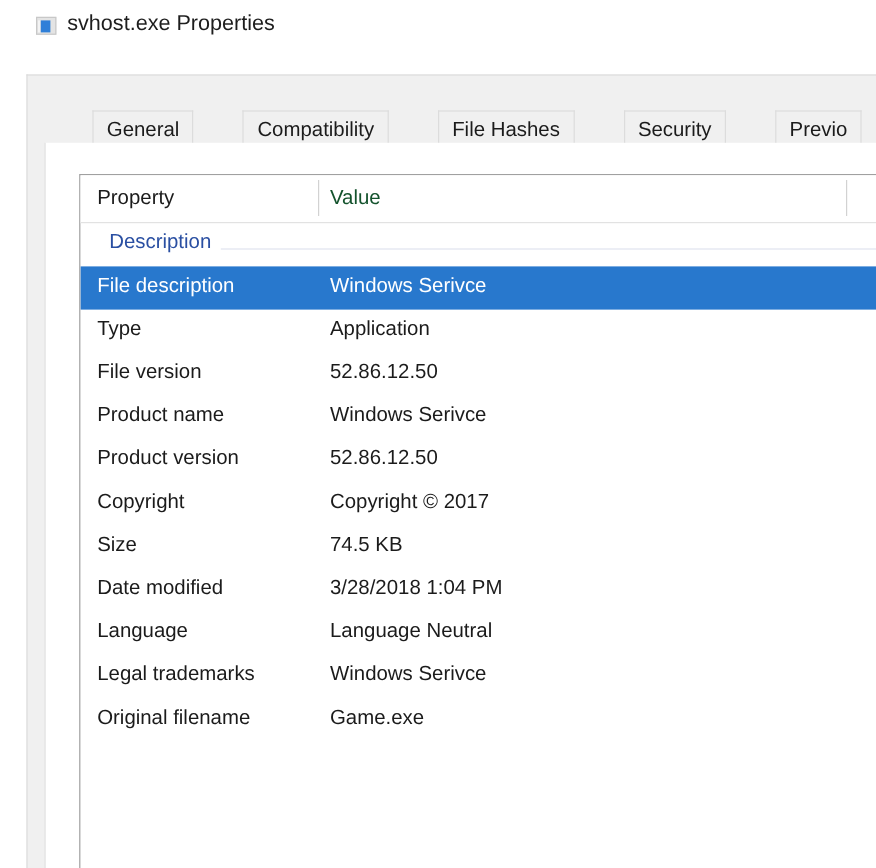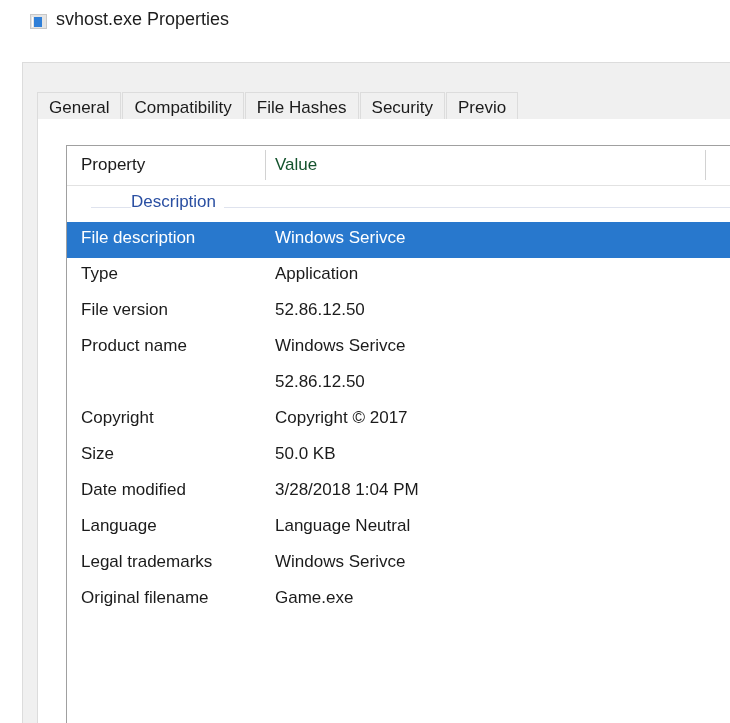--- a/index.html
+++ b/index.html
@@ -95,20 +95,21 @@
     padding: 0 11px;
     font-size: 17px;
     color: #1b1b1b;
     background: #f0f0f0;
     border: 1px solid #dcdcdc;
     border-bottom: none;
     box-sizing: border-box;
     margin-right: 1px;
     position: relative;
     top: 3px;
+    margin-left: 40px;
   }
   .tab.active {
     background: #ffffff;
     height: 35px;
     line-height: 33px;
     top: 0px;
     border: 1px solid #dcdcdc;
     border-bottom: 1px solid #ffffff;
     z-index: 3;
     padding: 0 12px;
@@ -186,21 +187,20 @@
   }
   .group-label {
     position: absolute;
     left: 24px;
     top: 6px;
     font-size: 17px;
     color: #2a4fa2;
     background: #ffffff;
     padding-right: 8px;
     z-index: 2;
-    margin-left: 40px;
   }
   .group-rule {
     position: absolute;
     left: 24px;
     right: 8px;
     top: 21px;
     height: 1px;
     background: #dfe3ee;
   }
 
@@ -271,29 +271,30 @@
           </div>
           <div class="row">
             <div class="cell-prop">File version</div>
             <div class="cell-val">52.86.12.50</div>
           </div>
           <div class="row">
             <div class="cell-prop">Product name</div>
             <div class="cell-val">Windows Serivce</div>
           </div>
           <div class="row">
+            <div class="cell-prop">Product version</div>
             <div class="cell-val">52.86.12.50</div>
           </div>
           <div class="row">
             <div class="cell-prop">Copyright</div>
             <div class="cell-val">Copyright ©  2017</div>
           </div>
           <div class="row">
             <div class="cell-prop">Size</div>
-            <div class="cell-val">50.0 KB</div>
+            <div class="cell-val">74.5 KB</div>
           </div>
           <div class="row">
             <div class="cell-prop">Date modified</div>
             <div class="cell-val">3/28/2018 1:04 PM</div>
           </div>
           <div class="row">
             <div class="cell-prop">Language</div>
             <div class="cell-val">Language Neutral</div>
           </div>
           <div class="row">

